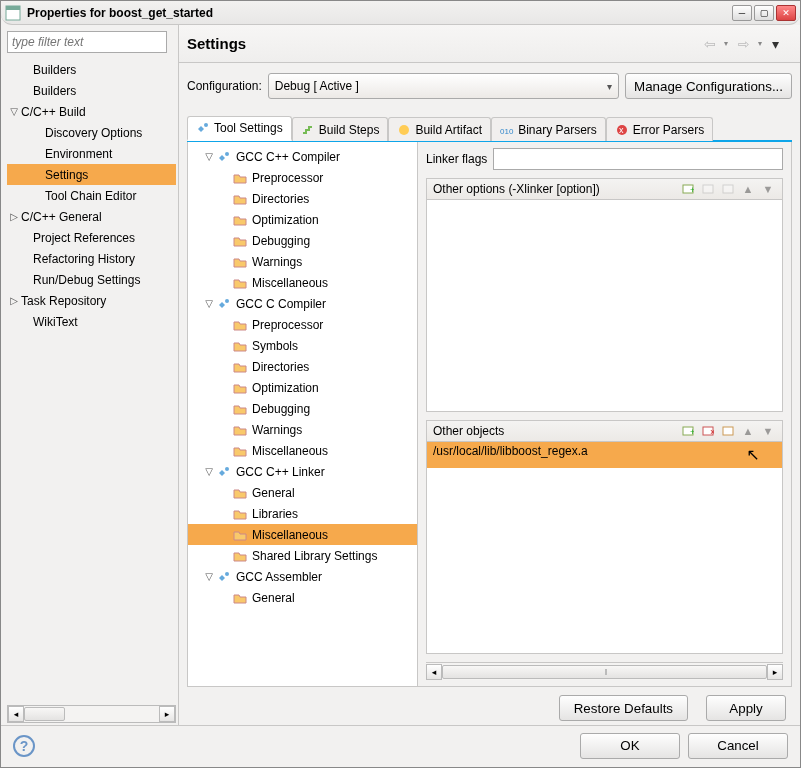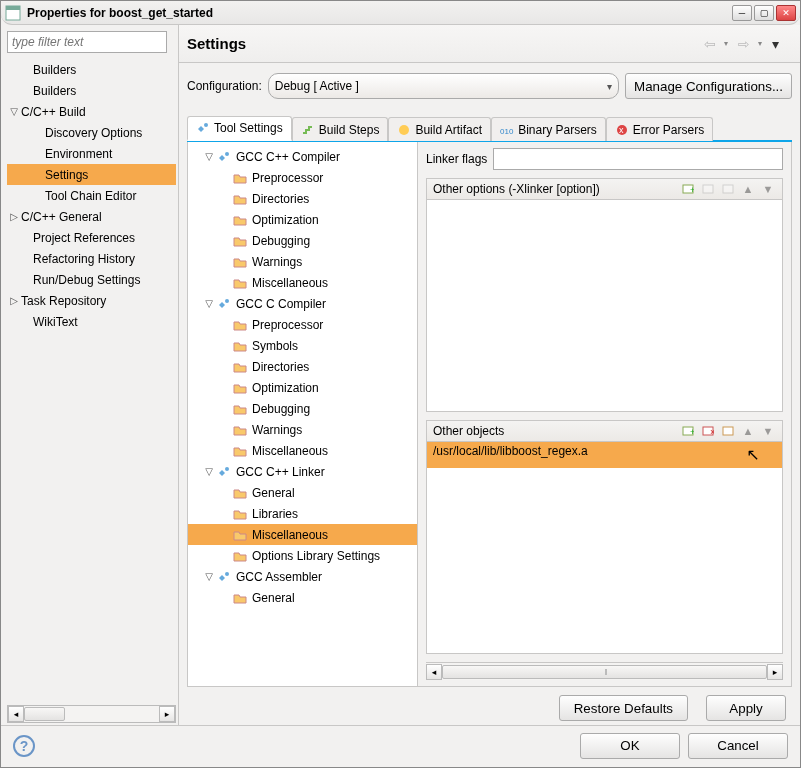--- a/index.html
+++ b/index.html
@@ -23,21 +23,21 @@
 .left-scroll .track{flex:1;position:relative;height:14px;}
 .left-scroll .thumb{position:absolute;left:0;width:30%;top:0;bottom:0;background:linear-gradient(#f8f7f6,#e4e3e2);border:1px solid #bbb;border-radius:2px;}
 .right-col { flex: 1; display: flex; flex-direction: column; position:relative; }
 .header-row { display: flex; align-items: center; height: 38px; padding: 0 8px; border-bottom: 1px solid #c8c7c6; background: linear-gradient(#f7f6f5,#efeeed); }
 .header-title { font-size: 15px; font-weight: bold; flex: 1; }
 .nav-arrow { width: 18px; height: 16px; margin: 0 2px; color: #bbb; font-size: 14px; }
 .dd { width:12px;font-size:8px;color:#888; }
 .content { padding: 10px 8px 4px 8px; flex:1; display:flex; flex-direction:column; }
 .config-row { display: flex; align-items: center; gap: 6px; }
 .config-label { }
-.config-select { flex: 1; height: 26px; border: 1px solid #aaa; border-radius: 10px; background: linear-gradient(#fff,#ece9e6); padding: 2px 6px; display: flex; align-items: center; }
+.config-select { flex: 1; height: 26px; border: 1px solid #aaa; border-radius: 3px; background: linear-gradient(#fff,#ece9e6); padding: 2px 6px; display: flex; align-items: center; }
 .config-select .sel-text { flex: 1; }
 .config-select .caret { font-size: 10px; color: #555; }
 .mg-btn { height: 26px; border: 1px solid #aaa; border-radius: 3px; background: linear-gradient(#fefefe,#e5e4e3); padding: 0 8px; }
 .tab-bar { display: flex; margin-top: 16px; border-bottom: 2px solid #0ea5e9; align-items: flex-end; }
 .tab { display: flex; align-items: center; height: 24px; padding: 0 8px; border: 1px solid #c8c7c6; border-bottom: none; border-top-left-radius: 3px; border-top-right-radius: 3px; margin-right: 0px; background: #f1efee; gap: 4px; position:relative; top:1px; }
 .tab.active { background: #fff; border-bottom: 2px solid #fff; height:25px; }
 .tab .ticon { width: 14px; height:14px; display:flex; align-items:center; justify-content:center; }
 .tab-pane { display: flex; flex: 1; border: 1px solid #c8c7c6; border-top: none; background: #fff; min-height:0; }
 .tool-tree { width: 230px; border-right: 1px solid #c8c7c6; padding: 4px 0; overflow: hidden; }
 .tt-item { display: flex; align-items: center; height: 21px; cursor: default; }
@@ -393,21 +393,21 @@
               </span>
               <span>Miscellaneous</span>
             </div>
             <div class="tt-item">
               <span style="width: 44px;"></span>
               <span class="tt-icon">
                 <svg width="14" height="14">
                   <path d="M1 4 h5 l1 2 h6 v6 h-12 z" fill="#f9c96b" stroke="#c88"></path>
                 </svg>
               </span>
-              <span>Options Library Settings</span>
+              <span>Shared Library Settings</span>
             </div>
             <div class="tt-item">
               <span class="tt-arrow">▽</span>
               <span class="tt-icon">
                 <svg width="14" height="14">
                   <path d="M2 8 L5 5 L8 8 L5 11 Z" fill="#6ad"></path>
                   <circle cx="10" cy="4" r="2" fill="#6ad"></circle>
                 </svg>
               </span>
               <span>GCC Assembler</span>

